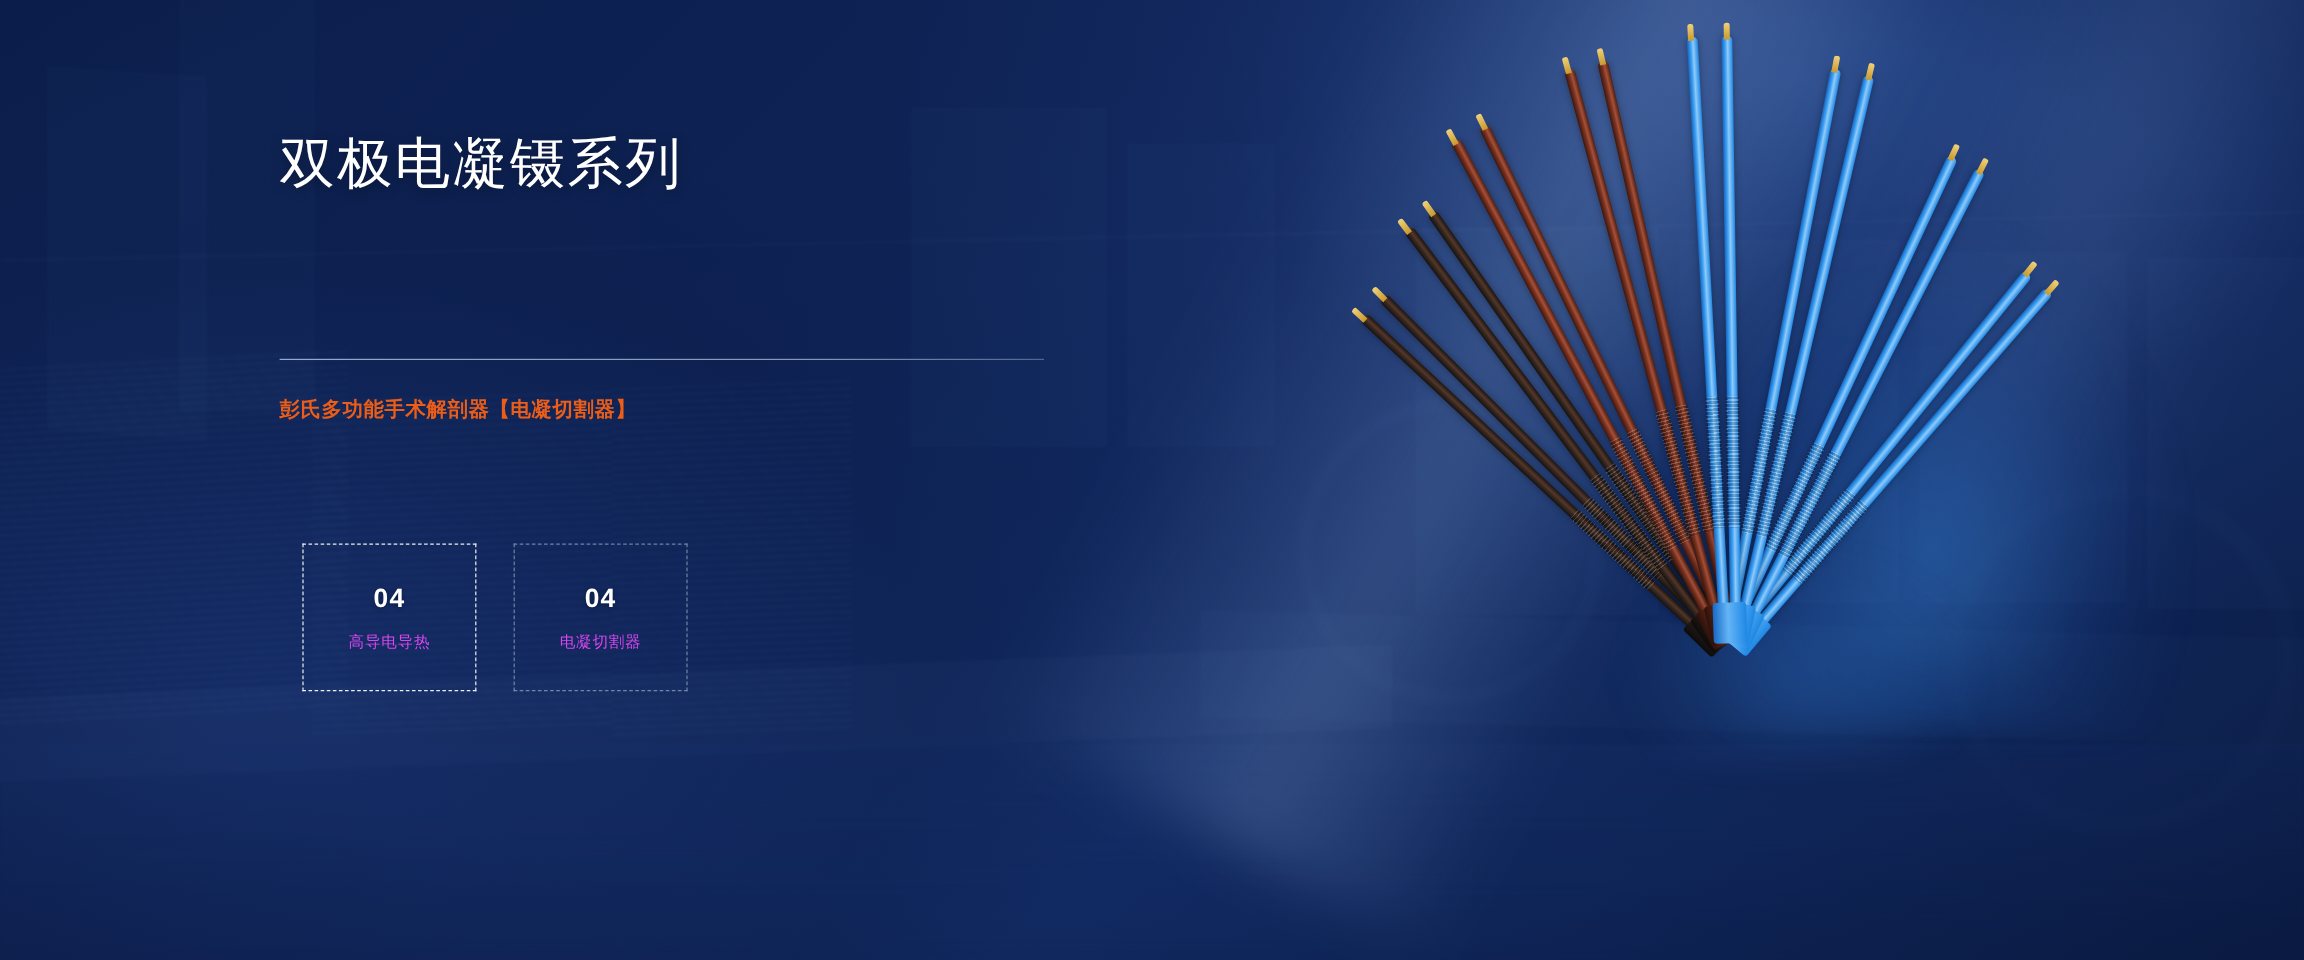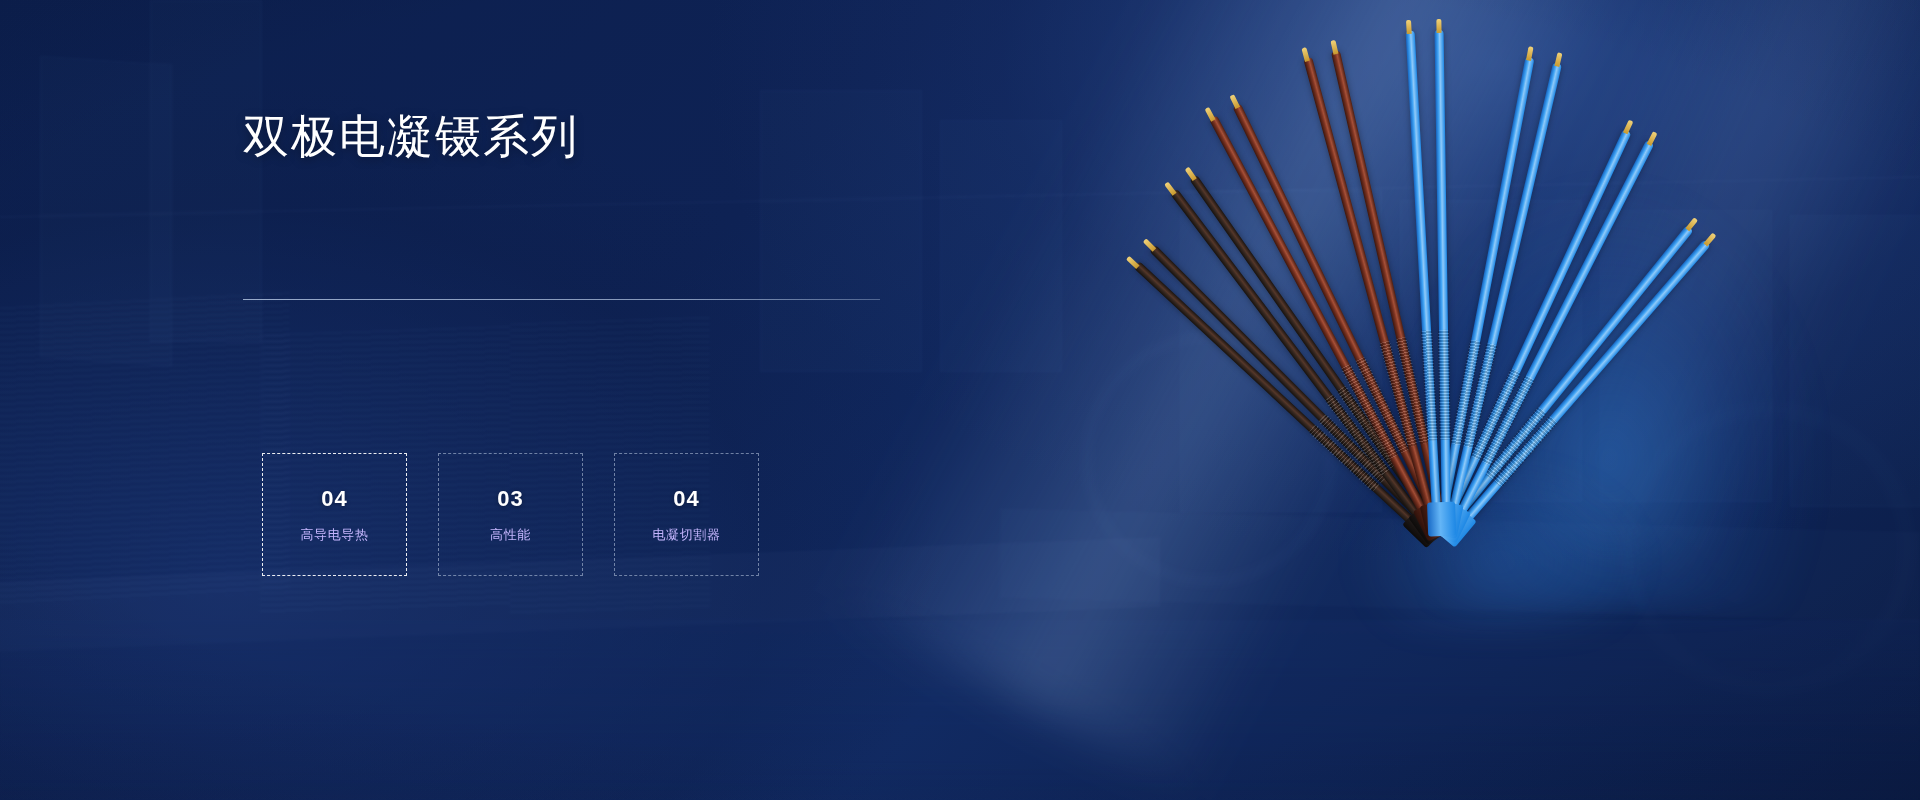--- a/index.html
+++ b/index.html
@@ -199,21 +199,21 @@
     left: 250px; top: 400px;
     width: 300px; height: 170px;
     background: radial-gradient(ellipse at 50% 60%, rgba(70,160,255,0.22) 0%, rgba(25,70,165,0) 70%);
     filter: blur(16px);
     pointer-events: none;
   }
 
   
   .content {
     position: absolute;
-    left: 243px;
+    left: 233px;
     top: 0;
     width: 760px;
     height: 664px;
   }
   .title-cn {
     position: absolute;
     top: 113px;
     left: 0;
     font-size: 46px;
     line-height: 1;
@@ -278,21 +278,21 @@
     font-size: 22px;
     font-weight: 700;
     color: #ffffff;
     letter-spacing: 1px;
     line-height: 1;
     margin-bottom: 18px;
     text-shadow: 0 1px 4px rgba(0,0,0,0.35);
   }
   .feature .lbl {
     font-size: 13px;
-    color: #c4b5fd;
+    color: #d946ef;
     letter-spacing: 0.6px;
     line-height: 1;
   }
   .feature.active {
     border-color: rgba(190,205,228,0.55);
   }
   .feature.active .num { color: #f05a1e; }
   .feature.active .lbl { color: #f05a1e; font-weight: 700; }
   .feature.bright {
     border-color: rgba(255,255,255,0.92);
@@ -421,29 +421,26 @@
           <div class="hinge" style="background: linear-gradient(to right, rgb(23, 105, 198) 0%, rgb(100, 181, 246) 45%, rgb(30, 136, 229) 100%);"></div>
         </div>
       </div>
   </div>
 
   <div class="vignette"></div>
 
   <div class="content">
     <div class="title-cn">双极电凝镊系列</div>
     <div class="divider"></div>
+    <div class="subtitle">彭氏多功能手术解剖器【电凝切割器】</div>
 
     <div class="features" id="feature-list">
         <div class="feature bright">
           <div class="num">04</div>
           <div class="lbl">高导电导热</div>
         </div>
         <div class="feature">
-          <div class="num">03</div>
-          <div class="lbl">高性能</div>
-        </div>
-        <div class="feature">
           <div class="num">04</div>
           <div class="lbl">电凝切割器</div>
         </div>
       </div>
   </div>
 </div>
 
 </body></html>

